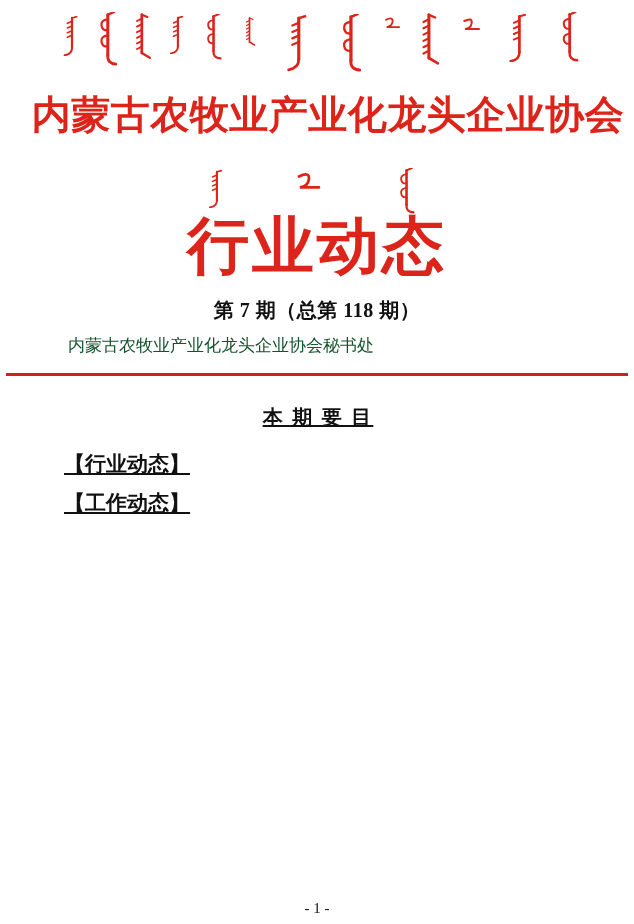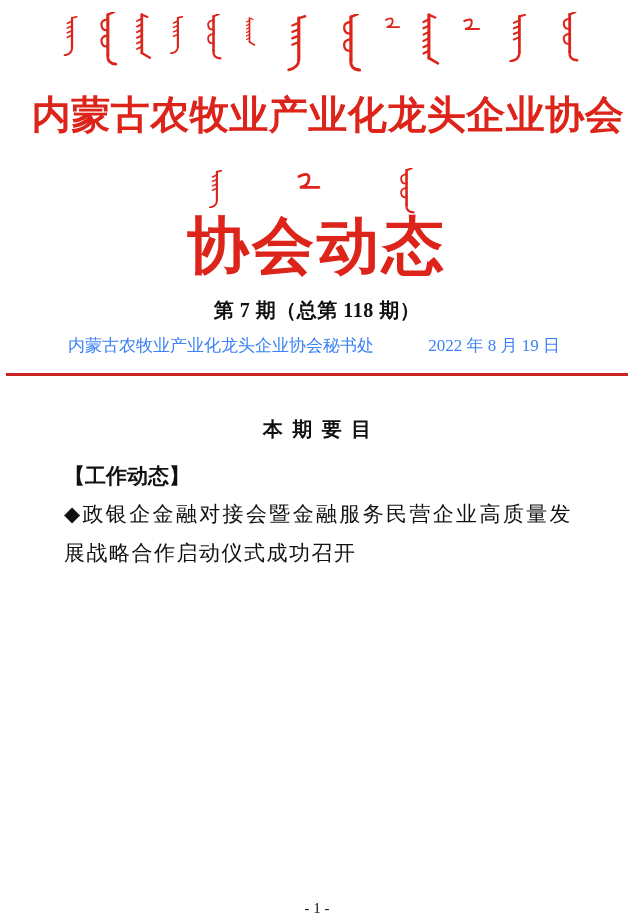--- a/index.html
+++ b/index.html
@@ -31,29 +31,30 @@
   }
   .issue-no {
     position: absolute; top: 297px; left: 0; width: 100%;
     text-align: center;
     font-size: 20px; font-weight: 700; color: #111;
     letter-spacing: 0.5px;
   }
   .byline {
     position: absolute; top: 334px; left: 68px; right: 74px;
     display: flex; justify-content: space-between; align-items: baseline;
-    font-size: 17px; color: #3b82f6;
+    font-size: 17px; color: #14532d;
   }
   .red-rule {
     position: absolute; top: 373px; left: 6px; right: 6px;
     height: 3px; background: #c92323;
   }
   .toc {
-    position: absolute; top: 416px; left: 64px; right: 62px;
+    position: absolute; top: 404px; left: 64px; right: 62px;
     color: #111;
+    text-decoration: underline;
   }
   .toc-heading {
     text-align: center;
     font-family: "Liberation Sans", "DejaVu Sans", sans-serif;
     font-size: 20px; font-weight: 700; letter-spacing: 2px;
     line-height: 26px; margin-bottom: 14px;
   }
   .section-label {
     font-family: "Liberation Sans", "DejaVu Sans", sans-serif;
     font-size: 21px; font-weight: 700; line-height: 39px;
@@ -155,34 +156,33 @@
         <use href="#mw-a"></use>
       </svg>
     <svg class="mc" style="left:290px;top:172px" width="36" height="20">
         <use href="#mw-c"></use>
       </svg>
     <svg class="mc" style="left:392px;top:168px" width="26" height="46">
         <use href="#mw-d"></use>
       </svg>
   </div>
 
-  <div class="bulletin-title">协会动态</div>
+  <div class="bulletin-title">行业动态</div>
 
   <div class="issue-no">第 7 期（总第 118 期）</div>
 
   <div class="byline">
     <span>内蒙古农牧业产业化龙头企业协会秘书处</span>
-    <span>2022 年 8 月 19 日</span>
   </div>
 
   <div class="red-rule"></div>
 
   <div class="toc">
     <div class="toc-heading">本 期 要 目</div>
 
+    <div class="section-label">【行业动态】</div>
 
     <div class="section-label">【工作动态】</div>
-    <div class="toc-item">◆政银企金融对接会暨金融服务民营企业高质量发展战略合作启动仪式成功召开</div>
   </div>
 
   <div class="page-number">- 1 -</div>
 
 </div>
 
 </body></html>

